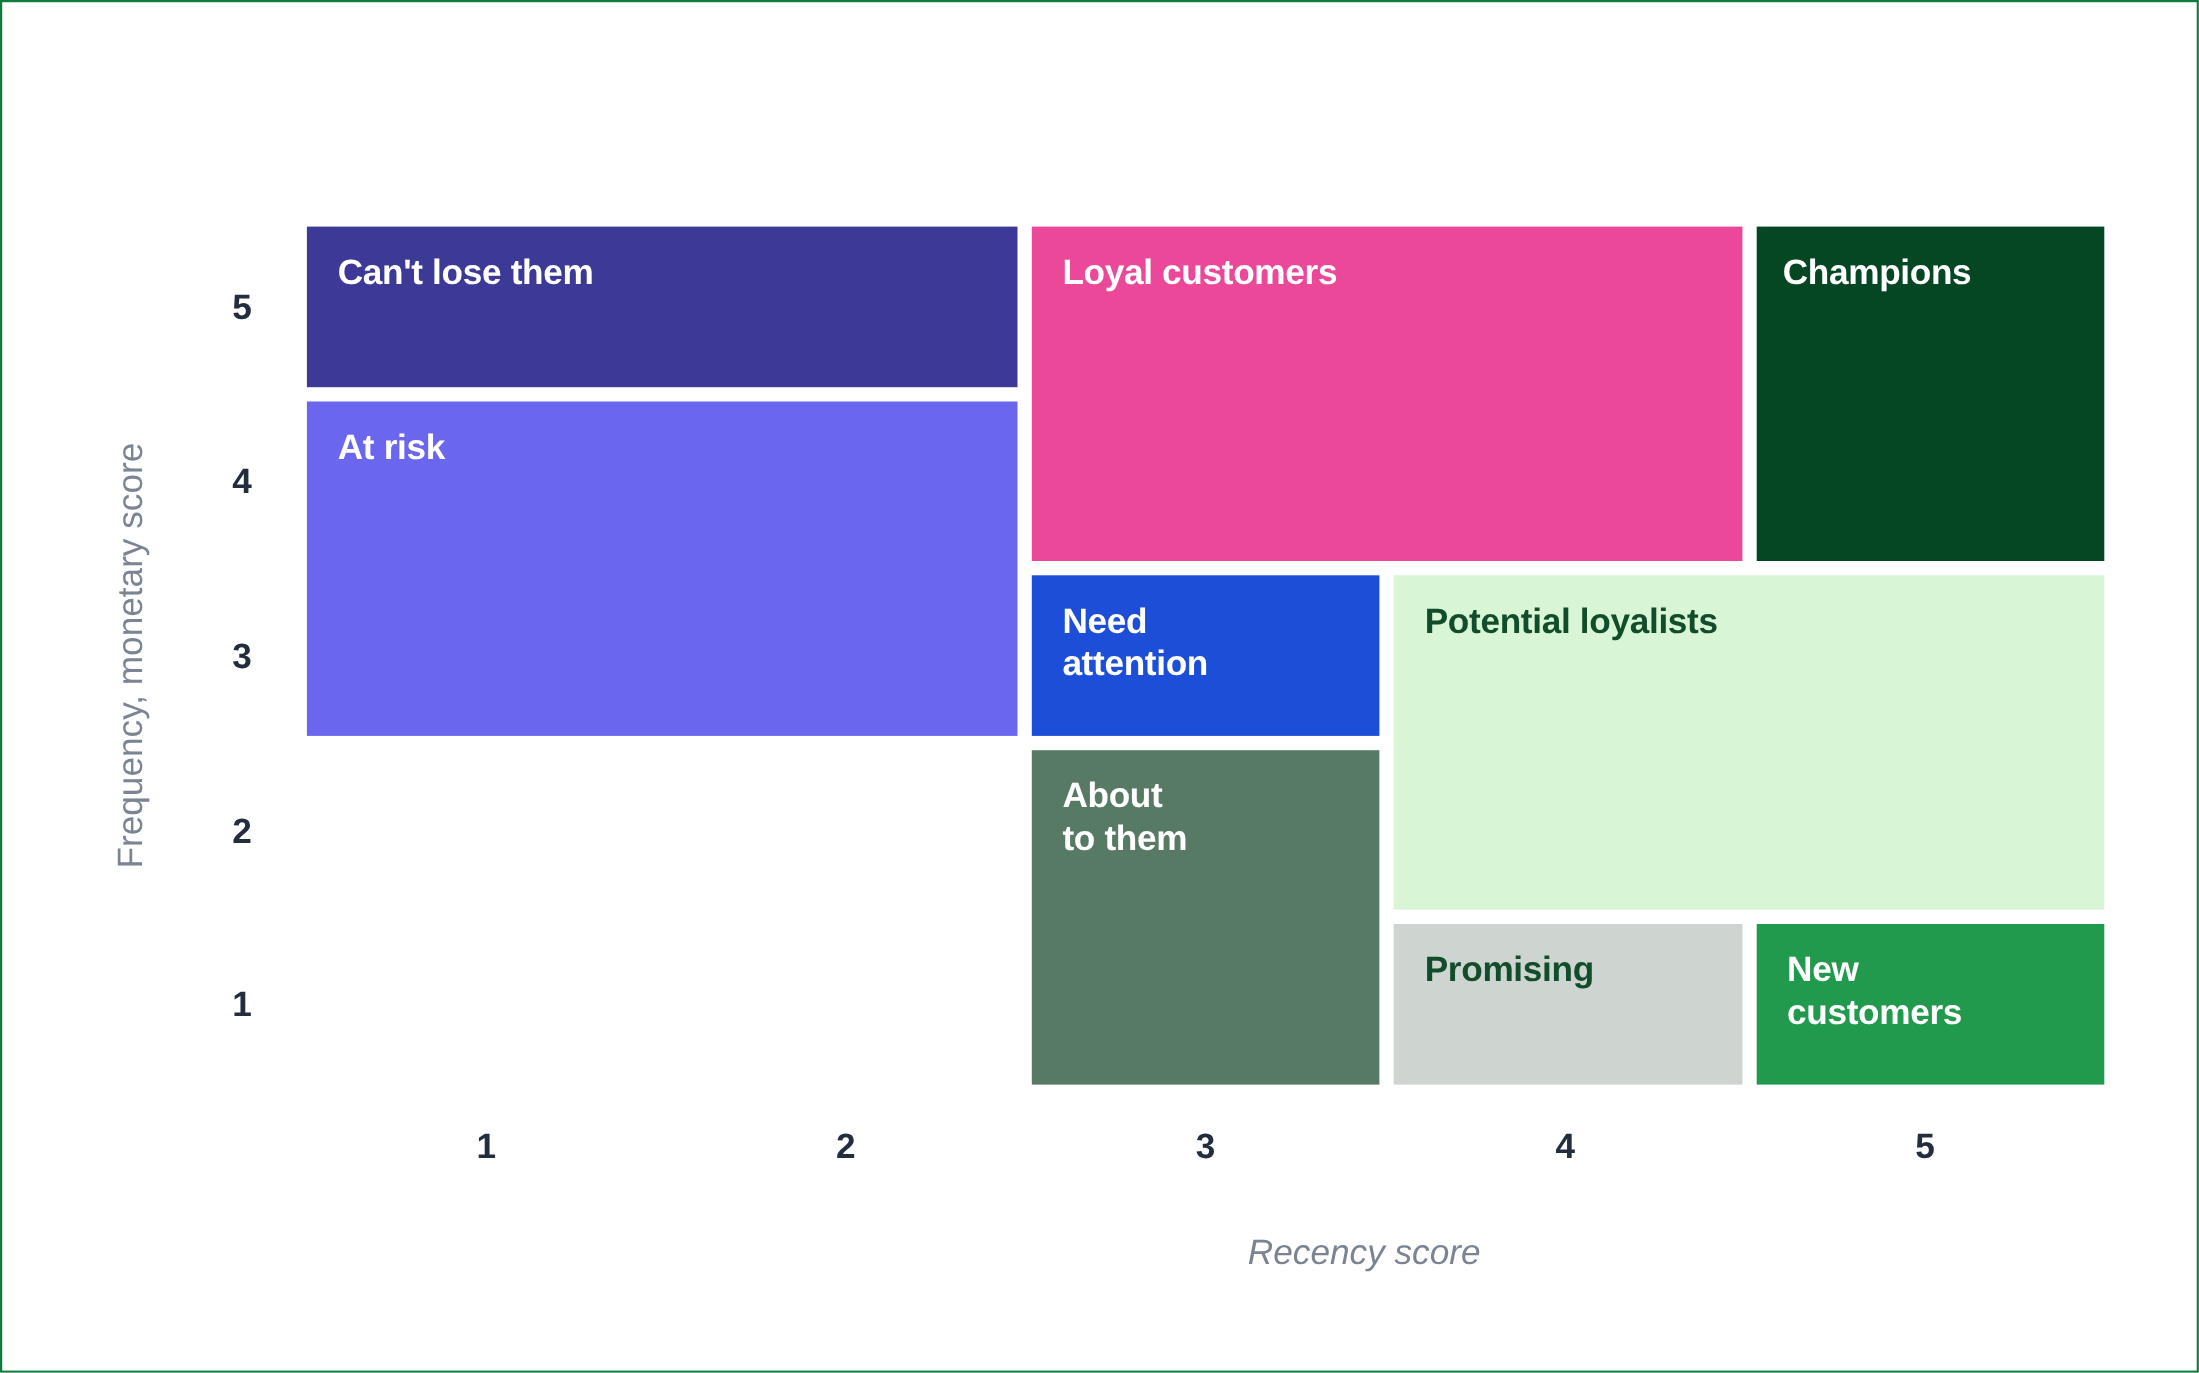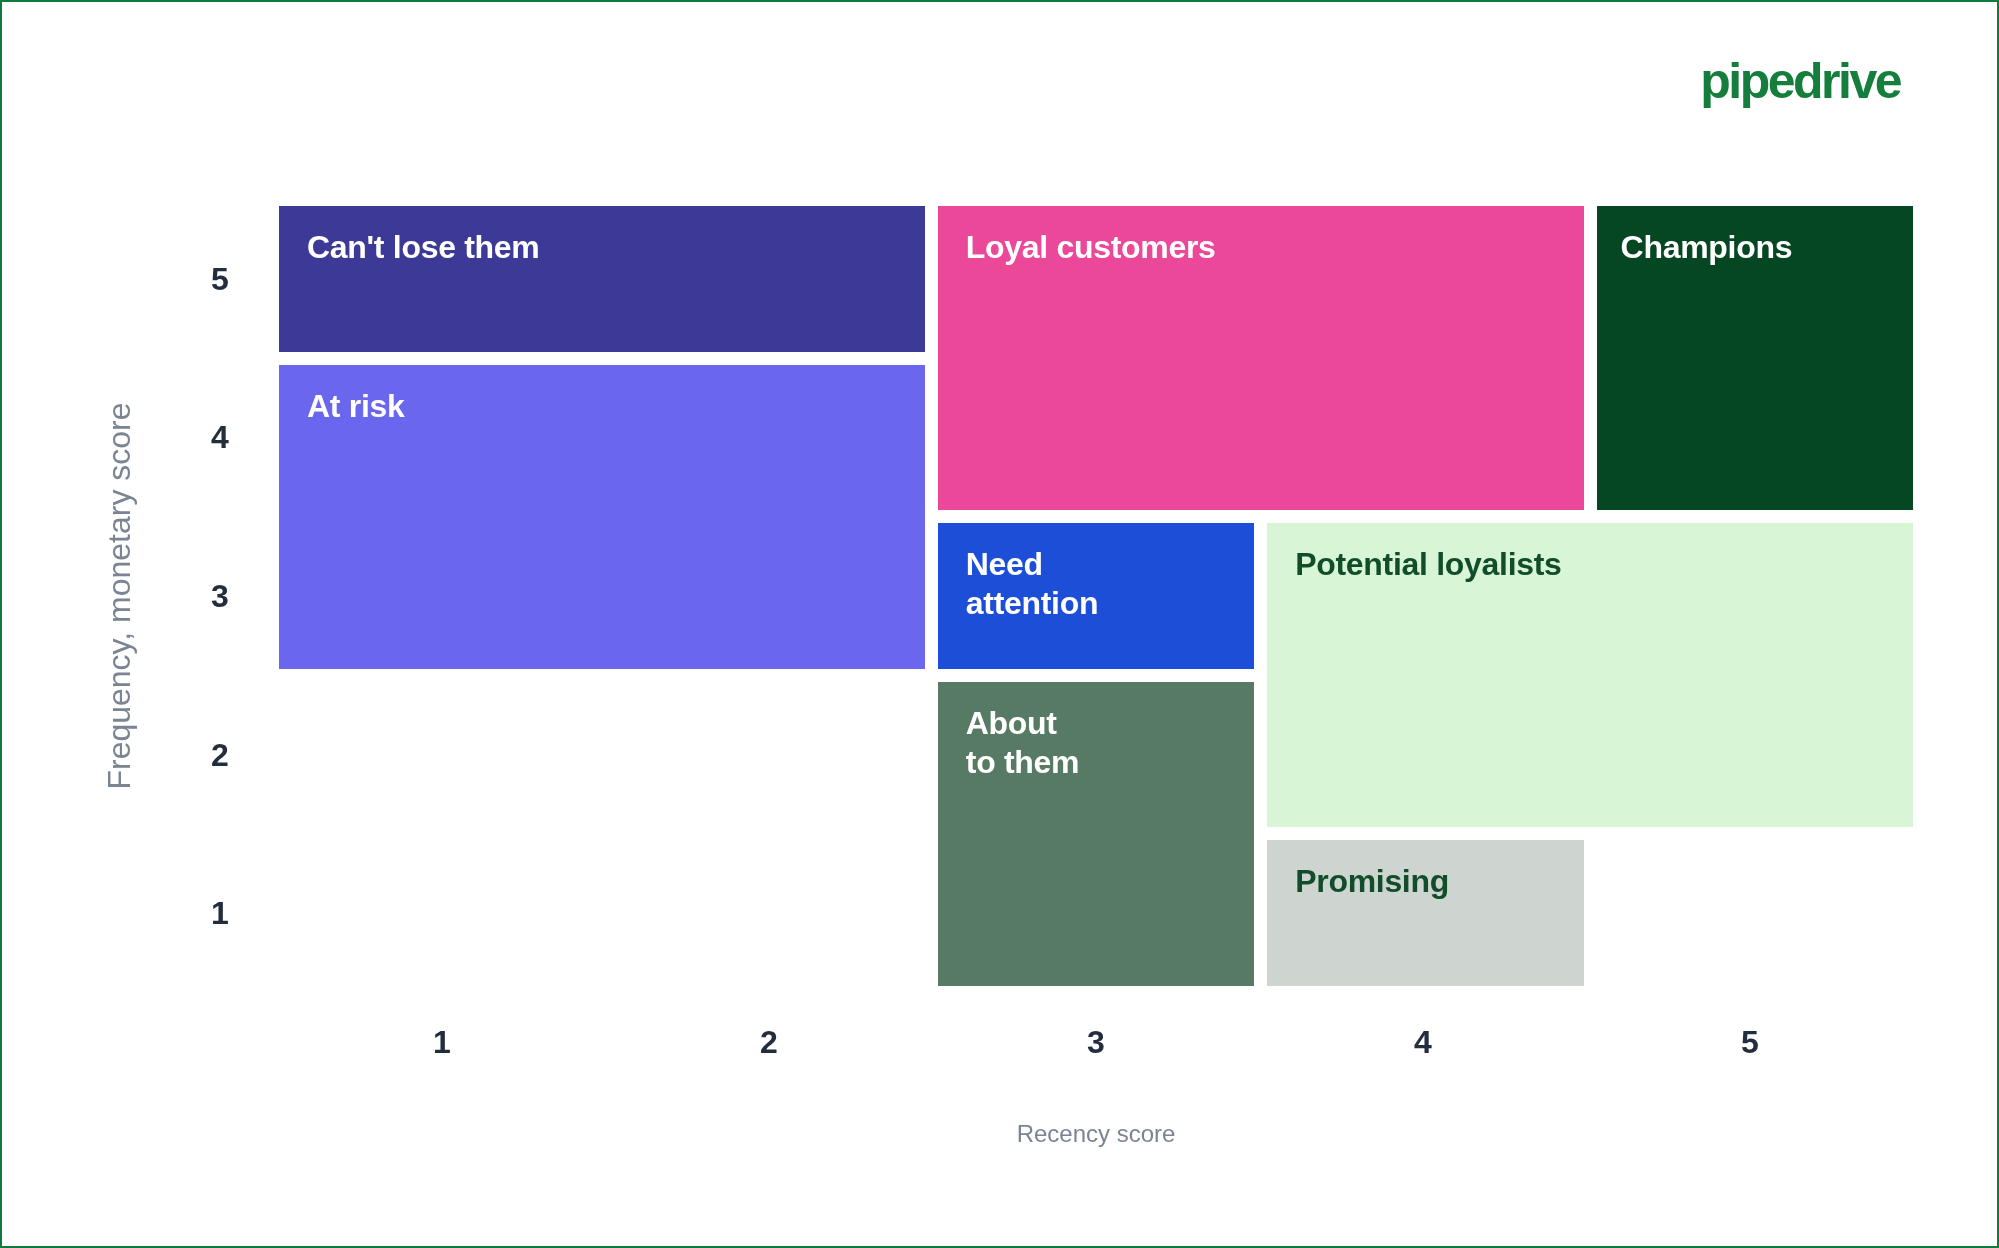--- a/index.html
+++ b/index.html
@@ -89,43 +89,43 @@
   .xtick-2 { left: 707px; }
   .xtick-3 { left: 1034px; }
   .xtick-4 { left: 1361px; }
   .xtick-5 { left: 1688px; }
 
   .x-axis-title {
     position: absolute;
     left: 844px;
     top: 1118px;
     width: 500px;
-    text-align: center;
-    font-size: 24px;
+    text-align: right;
+    font-size: 32px;
     font-weight: 400;
     color: #7b8493;
+    font-style: italic;
   }
 
   .y-axis-title {
     position: absolute;
     left: 117px;
     top: 594px;
     transform: translate(-50%, -50%) rotate(-90deg);
     white-space: nowrap;
     font-size: 32px;
     font-weight: 400;
     color: #7b8493;
   }
 </style>
 </head>
 <body>
 
 <div class="frame">
 
-  <div class="logo">pipedrive</div>
 
   <div class="plot">
 
     <div class="seg seg-cant-lose" style="background-color: rgb(60, 58, 150); color: rgb(255, 255, 255);">Can't lose them</div>
 
     <div class="seg seg-at-risk" style="background-color: rgb(107, 102, 238); color: rgb(255, 255, 255);">At risk</div>
 
 
     <div class="seg seg-loyal" style="background-color: #ec4899; color: rgb(255, 255, 255);">Loyal customers</div>
 
@@ -134,20 +134,22 @@
     <div class="seg seg-need-attention" style="background-color: #1d4ed8; color: rgb(255, 255, 255);">Need
 attention</div>
 
     <div class="seg seg-about-to-sleep" style="background-color: rgb(86, 122, 100); color: rgb(255, 255, 255);">About
 to them</div>
 
     <div class="seg seg-potential" style="background-color: rgb(216, 245, 214); color: rgb(18, 77, 43);">Potential loyalists</div>
 
     <div class="seg seg-promising" style="background-color: rgb(206, 212, 207); color: rgb(18, 77, 43);">Promising</div>
 
+    <div class="seg seg-new-customers" style="background-color: rgb(34, 154, 77); color: rgb(255, 255, 255);">New
+customers</div>
   </div>
 
   <div class="ytick ytick-5">5</div>
   <div class="ytick ytick-4">4</div>
   <div class="ytick ytick-3">3</div>
   <div class="ytick ytick-2">2</div>
   <div class="ytick ytick-1">1</div>
 
   <div class="xtick xtick-1">1</div>
   <div class="xtick xtick-2">2</div>

